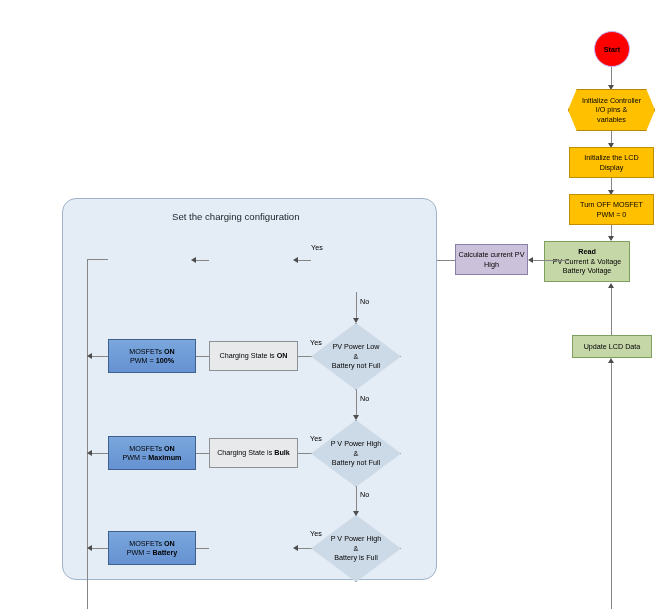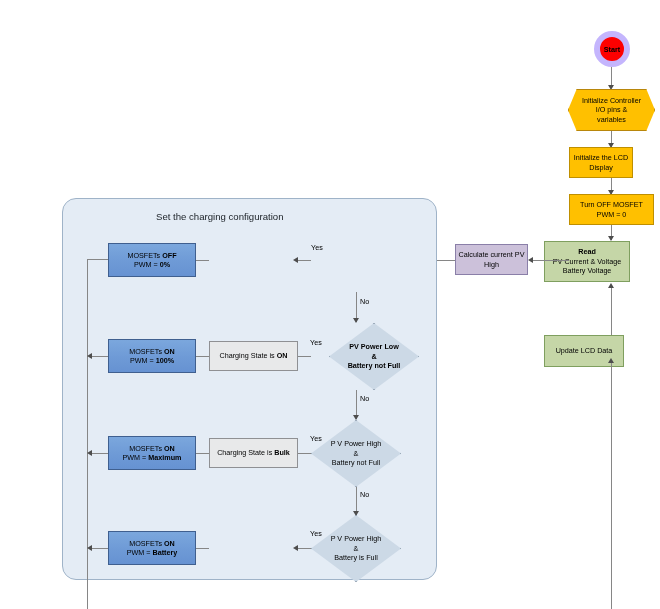--- a/index.html
+++ b/index.html
@@ -34,21 +34,21 @@
 
   .terminator {
     position: absolute;
     box-sizing: border-box;
     display: flex;
     align-items: center;
     justify-content: center;
     text-align: center;
     font-size: 7.2px;
     color: #000000;
-    border: 6px solid #c4b5fd;
+    border: 1px solid #c4b5fd;
     border-radius: 50%;
     background: #fe0000;
     font-weight: bold;
   }
 
   
   .hexagon {
     position: absolute;
     box-sizing: border-box;
     display: flex;
@@ -157,21 +157,21 @@
     <div class="lines">
       <div>Initialize Controller</div>
       <div>I/O pins &amp;</div>
       <div>variables</div>
     </div>
   </div>
 
   <div class="vline" style="left:611px; top:131px; height:16px;"></div>
   <div class="arrow down" style="left:608px; top:143px;"></div>
 
-  <div class="node proc-orange" style="left:569px; top:147px; width:64px; height:31px;">
+  <div class="node proc-orange" style="left:569px; top:147px; width:85px; height:31px;">
     <div class="lines">
       <div>Initialize the LCD</div>
       <div>Display</div>
     </div>
   </div>
 
   <div class="vline" style="left:611px; top:178px; height:16px;"></div>
   <div class="arrow down" style="left:608px; top:190px;"></div>
 
   <div class="node proc-orange" style="left:569px; top:194px; width:85px; height:31px;">
@@ -188,21 +188,21 @@
     <div class="lines">
       <div style="font-weight:bold;">Read</div>
       <div>PV Current &amp; Voltage</div>
       <div>Battery Voltage</div>
     </div>
   </div>
 
   <div class="vline" style="left:611px; top:287px; height:48px;"></div>
   <div class="arrow up" style="left:608px; top:283px;"></div>
 
-  <div class="node proc-green" style="left:544px; top:335px; width:80px; height:32px;">
+  <div class="node proc-green" style="left:572px; top:335px; width:80px; height:23px;">
     <div class="lines">
       <div>Update LCD Data</div>
     </div>
   </div>
 
   <div class="vline" style="left:611px; top:363px; height:246px;"></div>
   <div class="arrow up" style="left:608px; top:358px;"></div>
 
   <div class="node proc-purple" style="left:455px; top:244px; width:73px; height:31px;">
     <div class="lines">
@@ -211,32 +211,32 @@
     </div>
   </div>
 
   <div class="hline" style="left:533px; top:260px; width:36px;"></div>
   <div class="arrow left" style="left:528px; top:257px;"></div>
 
   <div class="hline" style="left:405px; top:260px; width:50px;"></div>
   <div class="arrow left" style="left:401px; top:257px;"></div>
 
   <div class="group-box" style="left:62px; top:198px; width:375px; height:382px;"></div>
-  <div class="group-title" style="left:156px; top:211px;">Set the charging configuration</div>
+  <div class="group-title" style="left:172px; top:211px;">Set the charging configuration</div>
 
   <div class="edge-label" style="left:311px; top:243px;">Yes</div>
   <div class="edge-label" style="left:360px; top:297px;">No</div>
 
   <div class="hline" style="left:298px; top:260px; width:13px;"></div>
   <div class="arrow left" style="left:293px; top:257px;"></div>
 
   <div class="vline" style="left:356px; top:292px; height:30px;"></div>
   <div class="arrow down" style="left:353px; top:318px;"></div>
 
-  <div class="decision" style="left:329px; top:323px; width:90px; height:67px;font-weight:bold;">
+  <div class="decision" style="left:311px; top:323px; width:90px; height:67px;">
     <div class="dia"></div>
     <div class="dtxt" style="padding:0 2px;">
       <div>
         <div>PV Power Low</div>
         <div>&amp;</div>
         <div>Battery not Full</div>
       </div>
     </div>
   </div>
   <div class="edge-label" style="left:310px; top:338px;">Yes</div>
@@ -293,26 +293,20 @@
 
   <div class="hline" style="left:196px; top:260px; width:13px;"></div>
   <div class="arrow left" style="left:191px; top:257px;"></div>
   <div class="hline" style="left:196px; top:356px; width:13px;"></div>
   <div class="arrow left" style="left:191px; top:353px;"></div>
   <div class="hline" style="left:196px; top:453px; width:13px;"></div>
   <div class="arrow left" style="left:191px; top:450px;"></div>
   <div class="hline" style="left:196px; top:548px; width:13px;"></div>
   <div class="arrow left" style="left:191px; top:545px;"></div>
 
-  <div class="node proc-blue" style="left:108px; top:243px; width:88px; height:34px;">
-    <div class="lines">
-      <div><span>MOSFETs </span><b>OFF</b></div>
-      <div><span>PWM = </span><b>0%</b></div>
-    </div>
-  </div>
 
   <div class="node proc-blue" style="left:108px; top:339px; width:88px; height:34px;">
     <div class="lines">
       <div><span>MOSFETs </span><b>ON</b></div>
       <div><span>PWM = </span><b>100%</b></div>
     </div>
   </div>
 
   <div class="node proc-blue" style="left:108px; top:436px; width:88px; height:34px;">
     <div class="lines">

